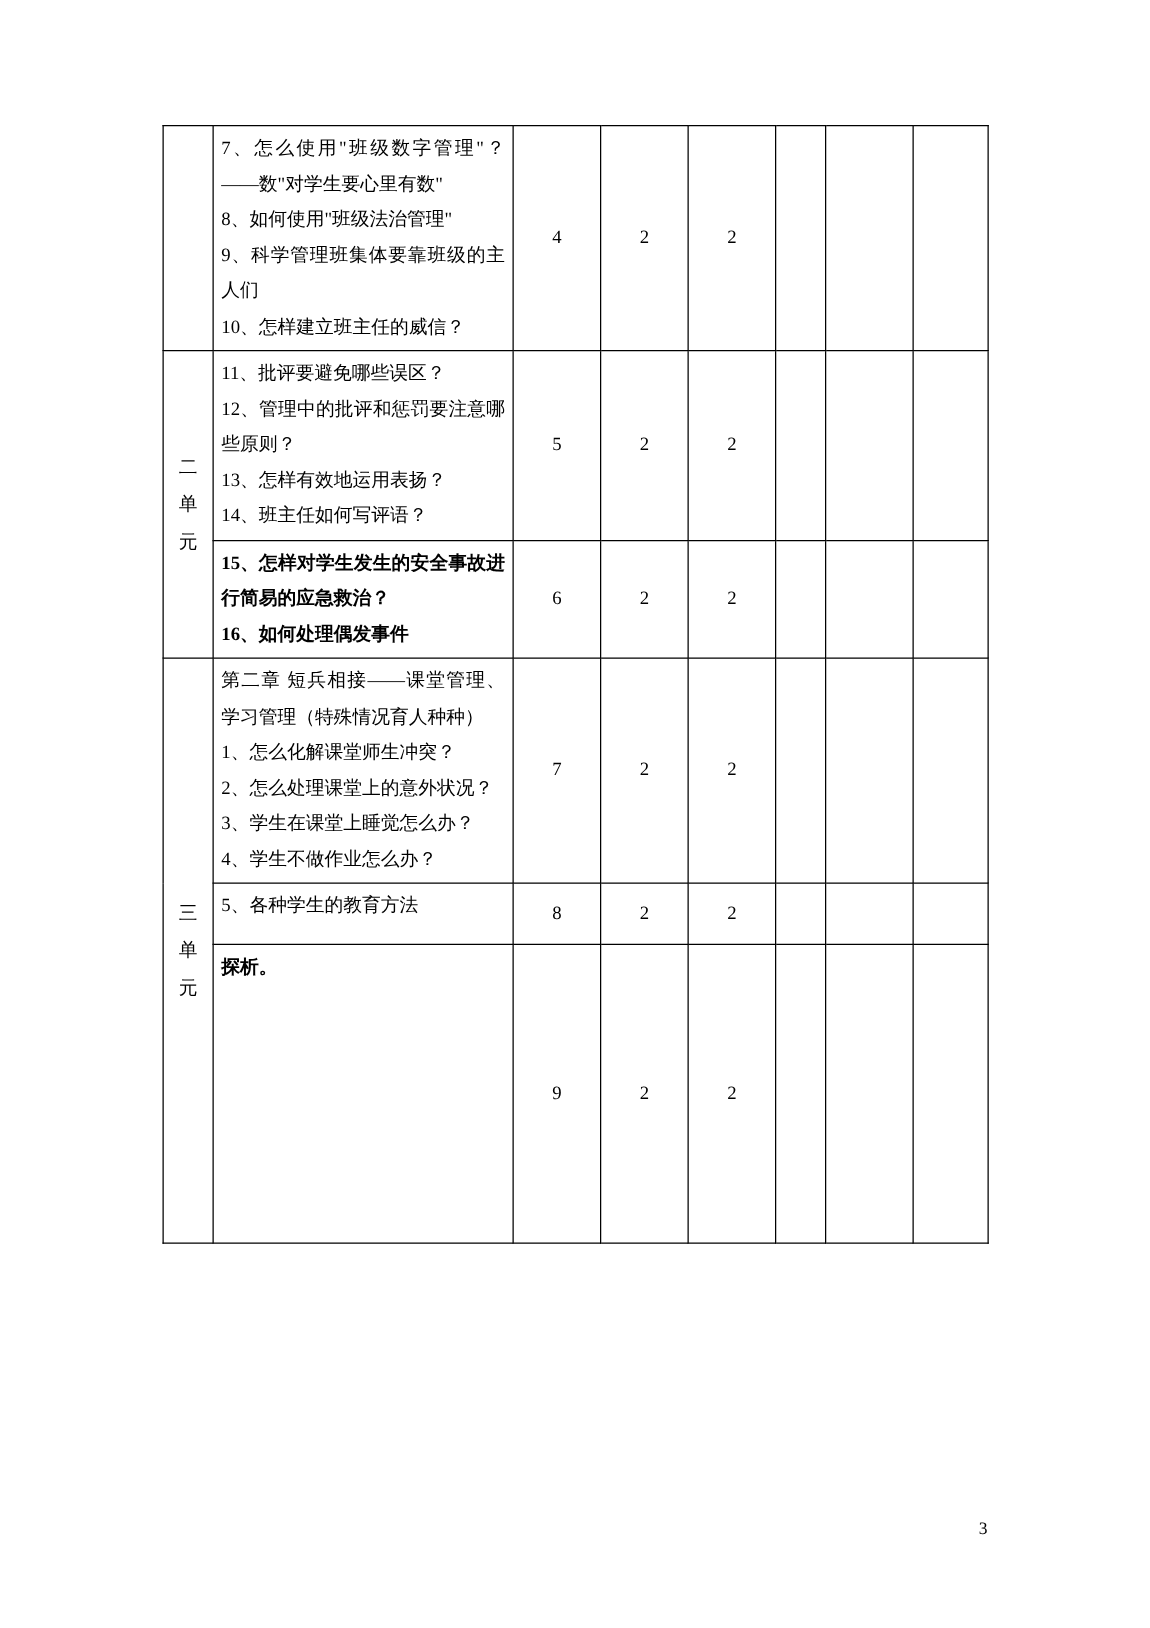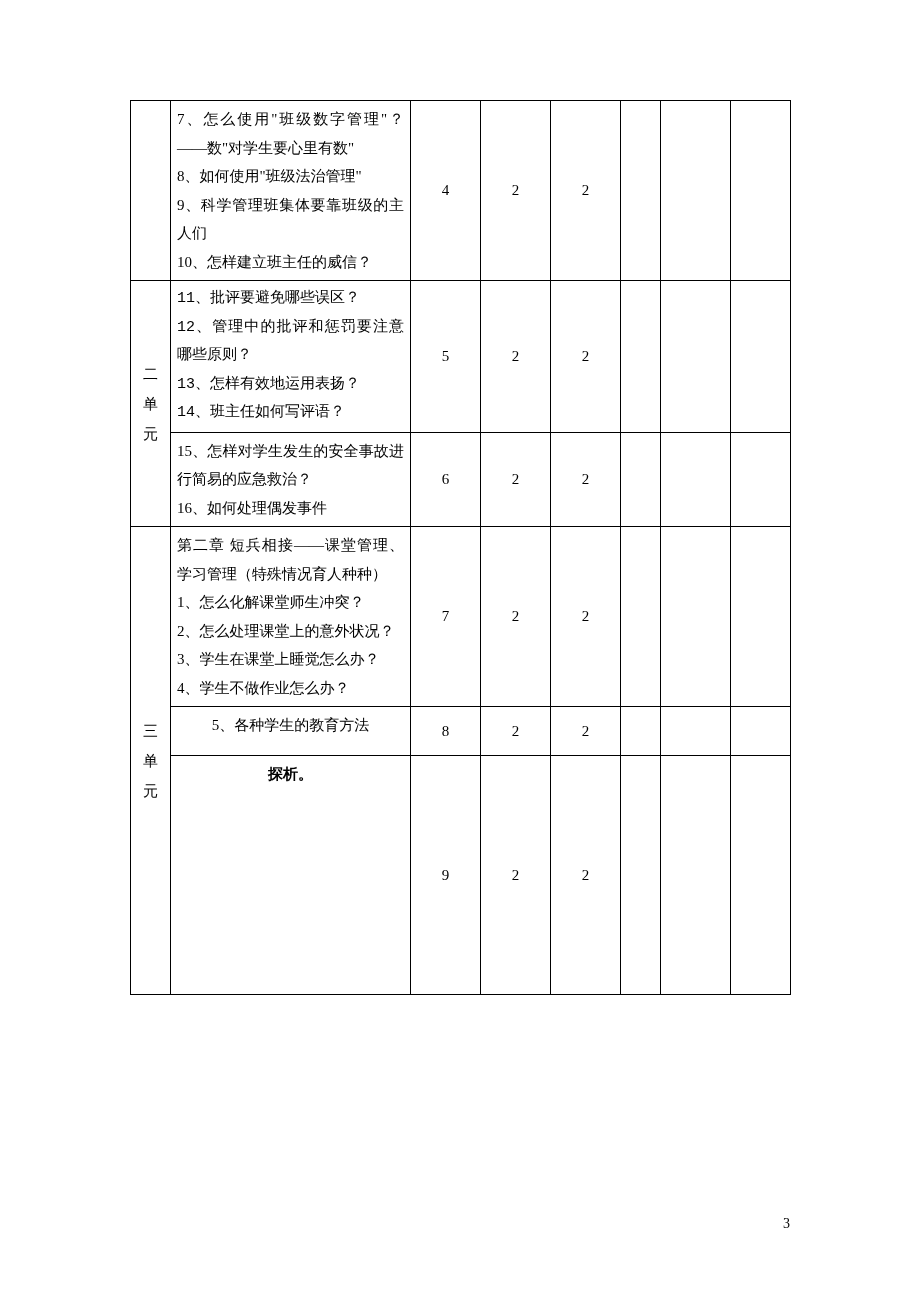--- a/index.html
+++ b/index.html
@@ -40,21 +40,21 @@
   .content-cell { text-align: justify; }
   .page-num {
     position: absolute;
     bottom: 70px;
     right: 130px;
     font-size: 14px;
     font-family: "Times New Roman", serif;
   }
   .tall-row td { height: 230px; vertical-align: top; }
   td.center-mid { vertical-align: middle; text-align: center; }
-  td.top-left { vertical-align: top; text-align: center; }
+  td.top-left { vertical-align: top; text-align: left; }
   
 </style>
 </head>
 <body>
 
 <div class="page">
 
 <table>
   <colgroup>
     <col class="col-unit">
@@ -77,33 +77,33 @@
       <td class="center-mid">4</td>
       <td class="center-mid">2</td>
       <td class="center-mid">2</td>
       <td></td>
       <td></td>
       <td></td>
     </tr>
 
     <tr>
       <td rowspan="2" class="center-mid" style="line-height:2;">二单元</td>
-      <td class="content-cell" style="white-space: pre-line; font-family: Liberation Mono, monospace;">11、批评要避免哪些误区？
+      <td class="content-cell" style="white-space: pre-line;">11、批评要避免哪些误区？
 12、管理中的批评和惩罚要注意哪些原则？
 13、怎样有效地运用表扬？
 14、班主任如何写评语？</td>
       <td class="center-mid">5</td>
       <td class="center-mid">2</td>
       <td class="center-mid">2</td>
       <td></td>
       <td></td>
       <td></td>
     </tr>
     <tr>
-      <td class="content-cell" style="white-space: pre-line;">15、怎样对学生发生的安全事故进行简易的应急救治？
+      <td class="content-cell" style="white-space: pre-line; font-weight: bold;">15、怎样对学生发生的安全事故进行简易的应急救治？
 16、如何处理偶发事件</td>
       <td class="center-mid">6</td>
       <td class="center-mid">2</td>
       <td class="center-mid">2</td>
       <td></td>
       <td></td>
       <td></td>
     </tr>
 
     <tr>

